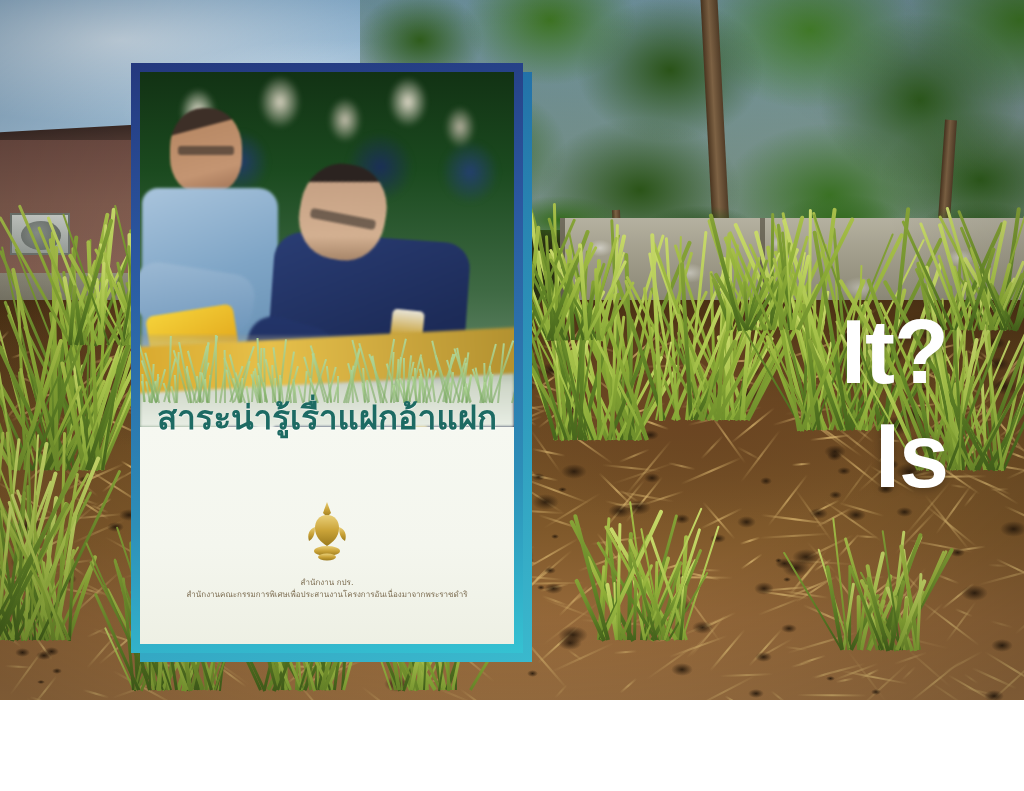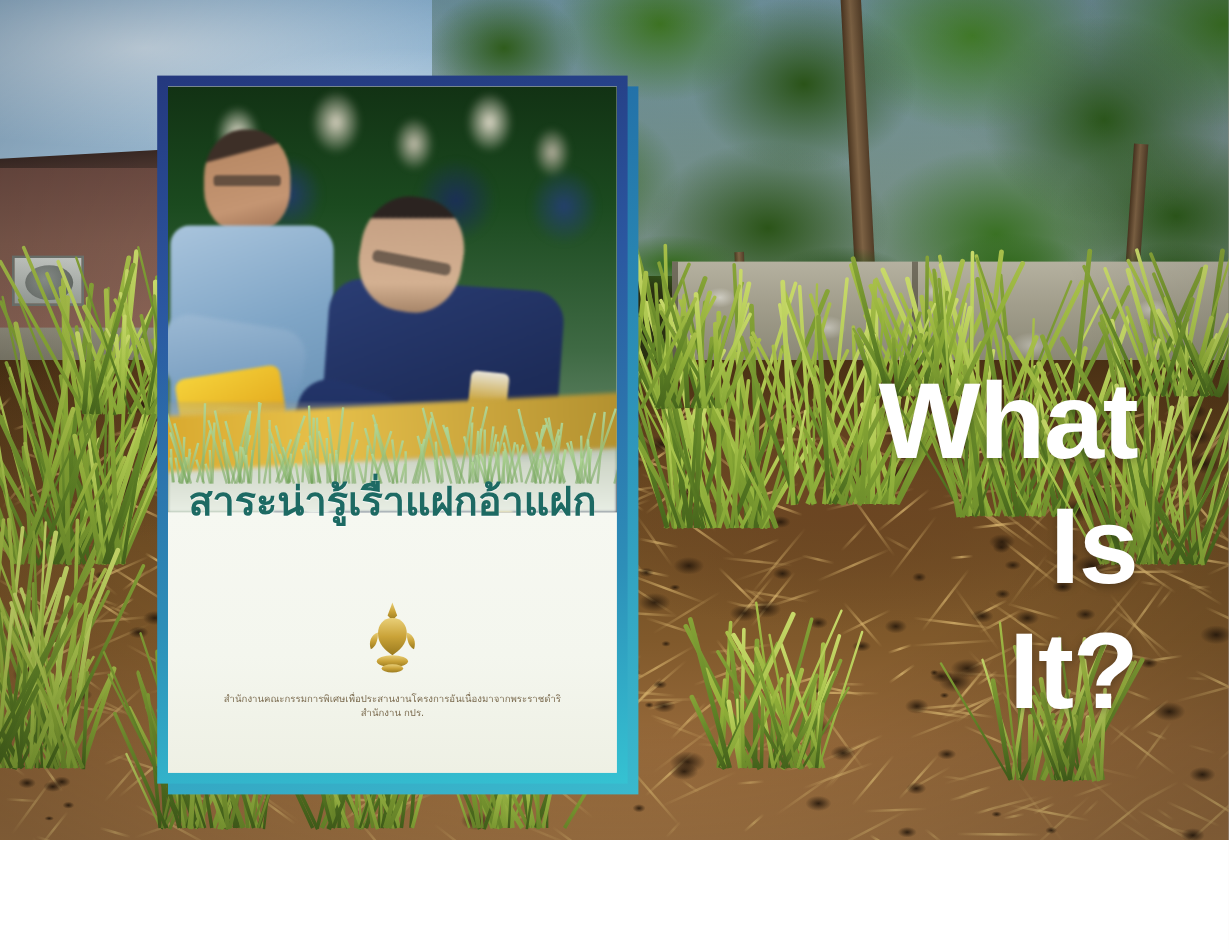--- a/index.html
+++ b/index.html
@@ -2030,29 +2030,28 @@
             <path d="M22 1 L26 12 L22 16 L18 12 Z" fill="url(#goldg)"></path>
             <path d="M22 14 C30 14 34 20 34 27 C34 36 28 41 22 45 C16 41 10 36 10 27 C10 20 14 14 22 14 Z" fill="url(#goldg)"></path>
             <path d="M10 26 C4 28 2 34 4 40 C8 38 10 33 10 26 Z" fill="url(#goldg)"></path>
             <path d="M34 26 C40 28 42 34 40 40 C36 38 34 33 34 26 Z" fill="url(#goldg)"></path>
             <ellipse cx="22" cy="50" rx="13" ry="5" fill="url(#goldg)"></ellipse>
             <ellipse cx="22" cy="56" rx="9" ry="3.5" fill="url(#goldg)"></ellipse>
           </svg>
         </div>
 
         <div class="cover-publisher">
+          <div>สำนักงาน กปร.</div>
           <div>สำนักงานคณะกรรมการพิเศษเพื่อประสานงานโครงการอันเนื่องมาจากพระราชดำริ</div>
-          <div>สำนักงาน กปร.</div>
         </div>
       </div>
 
     </div>
   </div>
 
   <div class="headline">
-    <span class="hl-line">What</span>
+    <span class="hl-line">It?</span>
     <span class="hl-line">Is</span>
-    <span class="hl-line">It?</span>
   </div>
 
   <div class="bottom-strip"></div>
 
 </div>
 
 </body></html>

